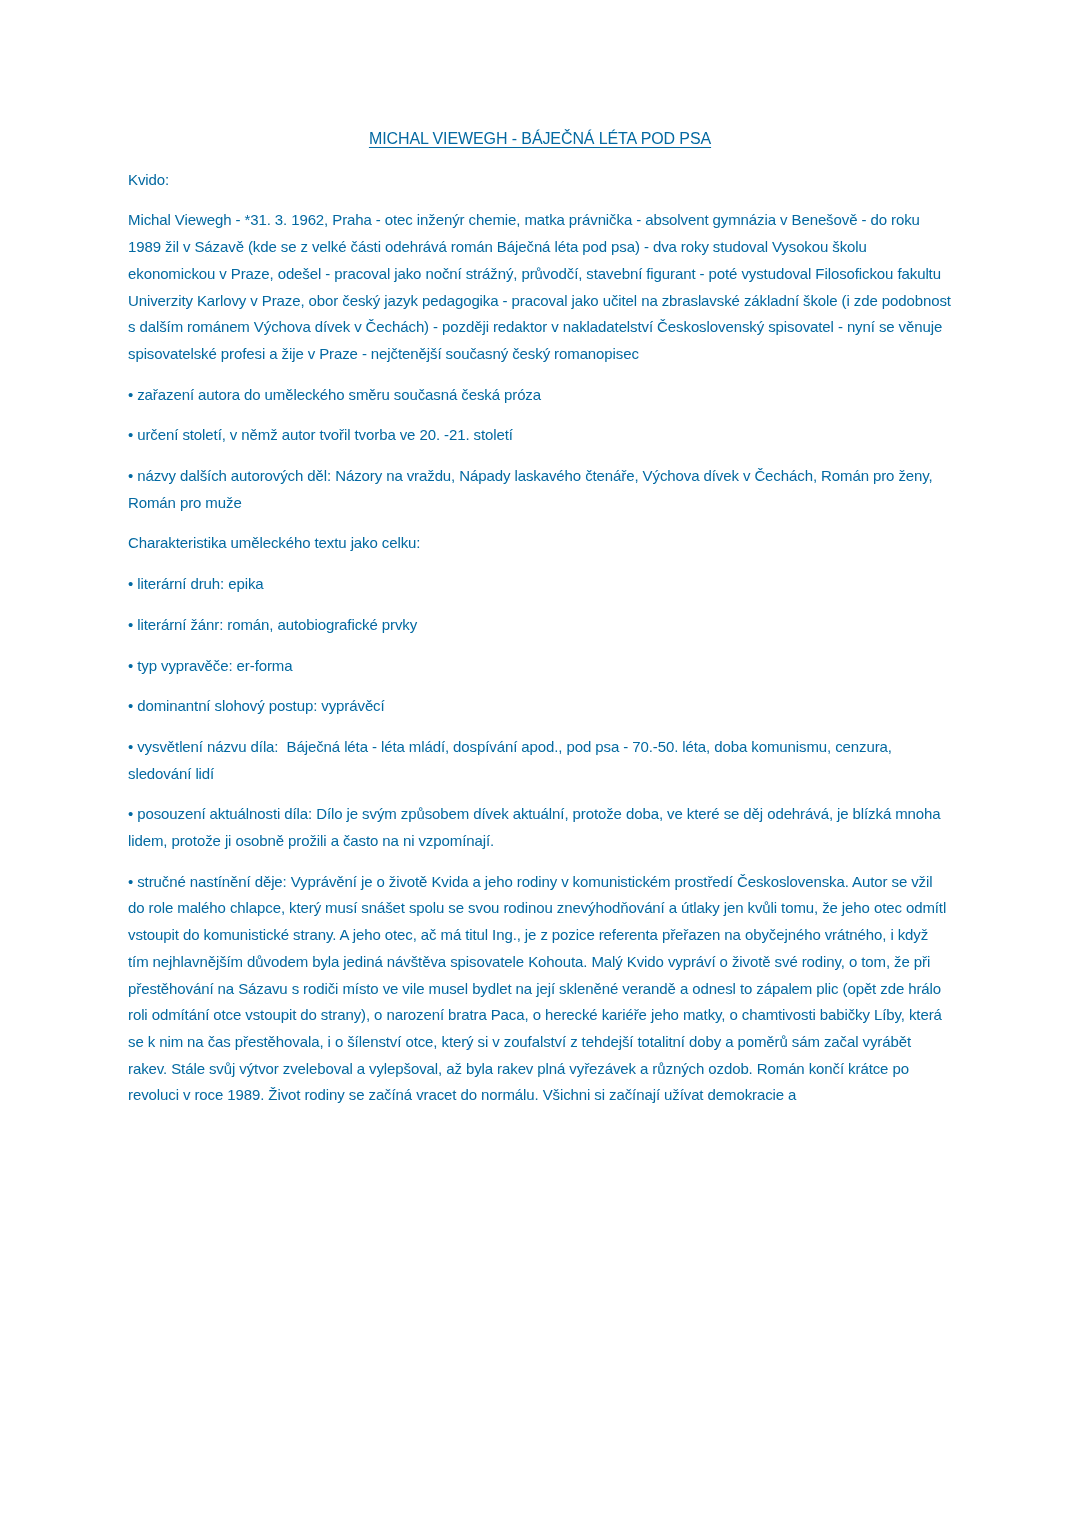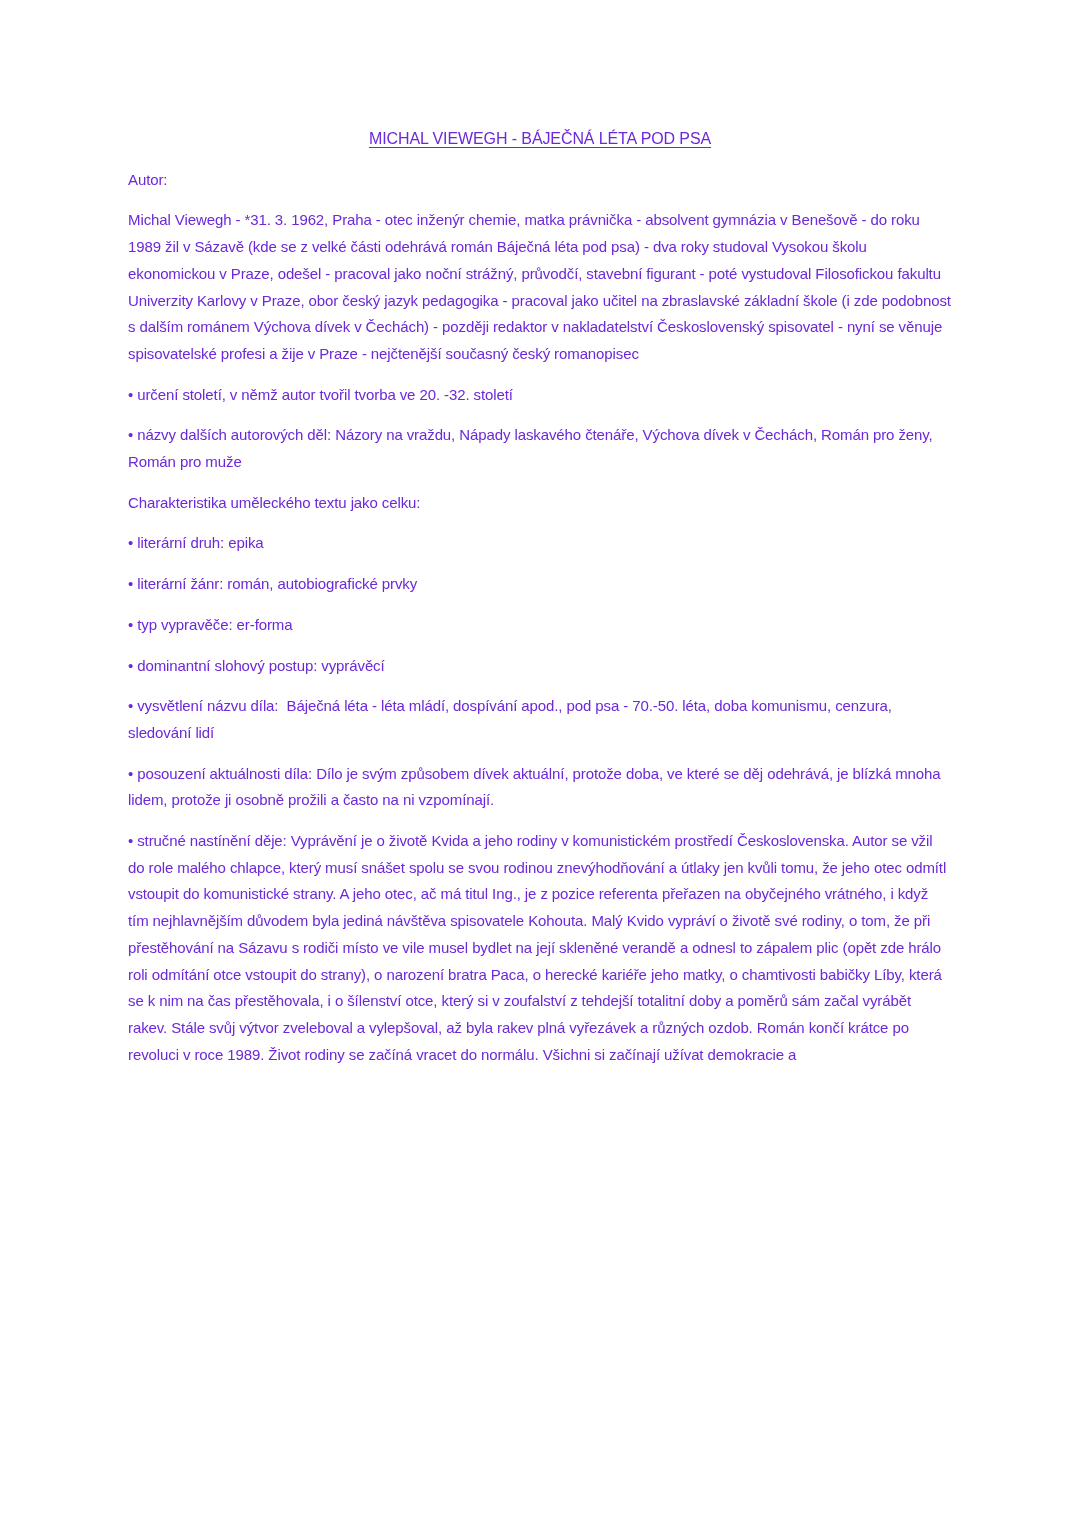--- a/index.html
+++ b/index.html
@@ -12,21 +12,21 @@
     width: 1080px;
     height: 1527px;
     background: #ffffff;
     overflow: hidden;
   }
   .content {
     position: absolute;
     left: 128px;
     top: 126px;
     width: 824px;
-    color: #6d28d9;
+    color: #0369a1;
     font-family: "Liberation Sans", "DejaVu Sans", sans-serif;
     font-size: 15px;
     line-height: 26.7px;
     letter-spacing: -0.1px;
   }
   .content p {
     margin: 0 0 14px 0;
     white-space: pre-wrap;
   }
   .doc-title {
@@ -35,23 +35,24 @@
     text-underline-offset: 3px;
     font-size: 16px;
   }
 </style>
 </head>
 <body>
 
 <div class="page">
   <div class="content">
     <p class="doc-title">MICHAL VIEWEGH - BÁJEČNÁ LÉTA POD PSA</p>
-    <p>Autor:</p>
+    <p>Kvido:</p>
     <p>Michal Viewegh - *31. 3. 1962, Praha - otec inženýr chemie, matka právnička - absolvent gymnázia v Benešově - do roku 1989 žil v Sázavě (kde se z velké části odehrává román Báječná léta pod psa) - dva roky studoval Vysokou školu ekonomickou v Praze, odešel - pracoval jako noční strážný, průvodčí, stavební figurant - poté vystudoval Filosofickou fakultu Univerzity Karlovy v Praze, obor český jazyk pedagogika - pracoval jako učitel na zbraslavské základní škole (i zde podobnost s dalším románem Výchova dívek v Čechách) - později redaktor v nakladatelství Československý spisovatel - nyní se věnuje spisovatelské profesi a žije v Praze - nejčtenější současný český romanopisec</p>
-    <p>• určení století, v němž autor tvořil tvorba ve 20. -32. století</p>
+    <p>• zařazení autora do uměleckého směru současná česká próza</p>
+    <p>• určení století, v němž autor tvořil tvorba ve 20. -21. století</p>
     <p>• názvy dalších autorových děl: Názory na vraždu, Nápady laskavého čtenáře, Výchova dívek v Čechách, Román pro ženy, Román pro muže</p>
     <p>Charakteristika uměleckého textu jako celku:</p>
     <p>• literární druh: epika</p>
     <p>• literární žánr: román, autobiografické prvky</p>
     <p>• typ vypravěče: er-forma</p>
     <p>• dominantní slohový postup: vyprávěcí</p>
     <p>• vysvětlení názvu díla:  Báječná léta - léta mládí, dospívání apod., pod psa - 70.-50. léta, doba komunismu, cenzura, sledování lidí</p>
     <p>• posouzení aktuálnosti díla: Dílo je svým způsobem dívek aktuální, protože doba, ve které se děj odehrává, je blízká mnoha lidem, protože ji osobně prožili a často na ni vzpomínají.</p>
     <p>• stručné nastínění děje: Vyprávění je o životě Kvida a jeho rodiny v komunistickém prostředí Československa. Autor se vžil do role malého chlapce, který musí snášet spolu se svou rodinou znevýhodňování a útlaky jen kvůli tomu, že jeho otec odmítl vstoupit do komunistické strany. A jeho otec, ač má titul Ing., je z pozice referenta přeřazen na obyčejného vrátného, i když tím nejhlavnějším důvodem byla jediná návštěva spisovatele Kohouta. Malý Kvido vypráví o životě své rodiny, o tom, že při přestěhování na Sázavu s rodiči místo ve vile musel bydlet na její skleněné verandě a odnesl to zápalem plic (opět zde hrálo roli odmítání otce vstoupit do strany), o narození bratra Paca, o herecké kariéře jeho matky, o chamtivosti babičky Líby, která se k nim na čas přestěhovala, i o šílenství otce, který si v zoufalství z tehdejší totalitní doby a poměrů sám začal vyrábět rakev. Stále svůj výtvor zveleboval a vylepšoval, až byla rakev plná vyřezávek a různých ozdob. Román končí krátce po revoluci v roce 1989. Život rodiny se začíná vracet do normálu. Všichni si začínají užívat demokracie a</p>
   </div>

